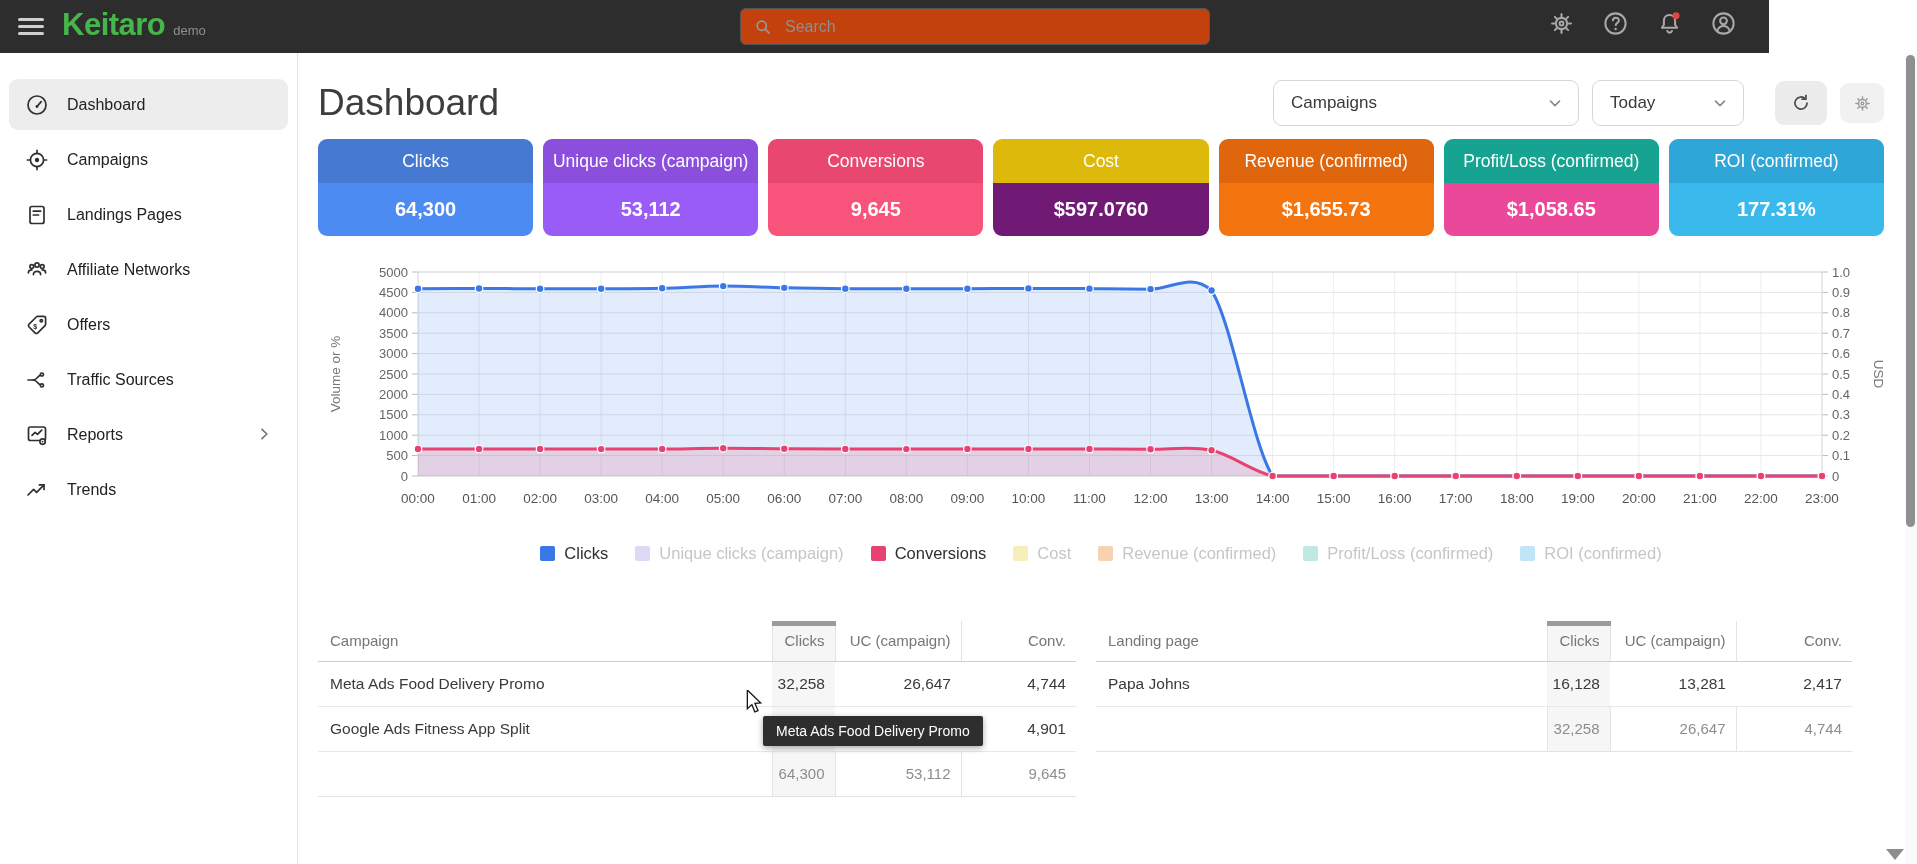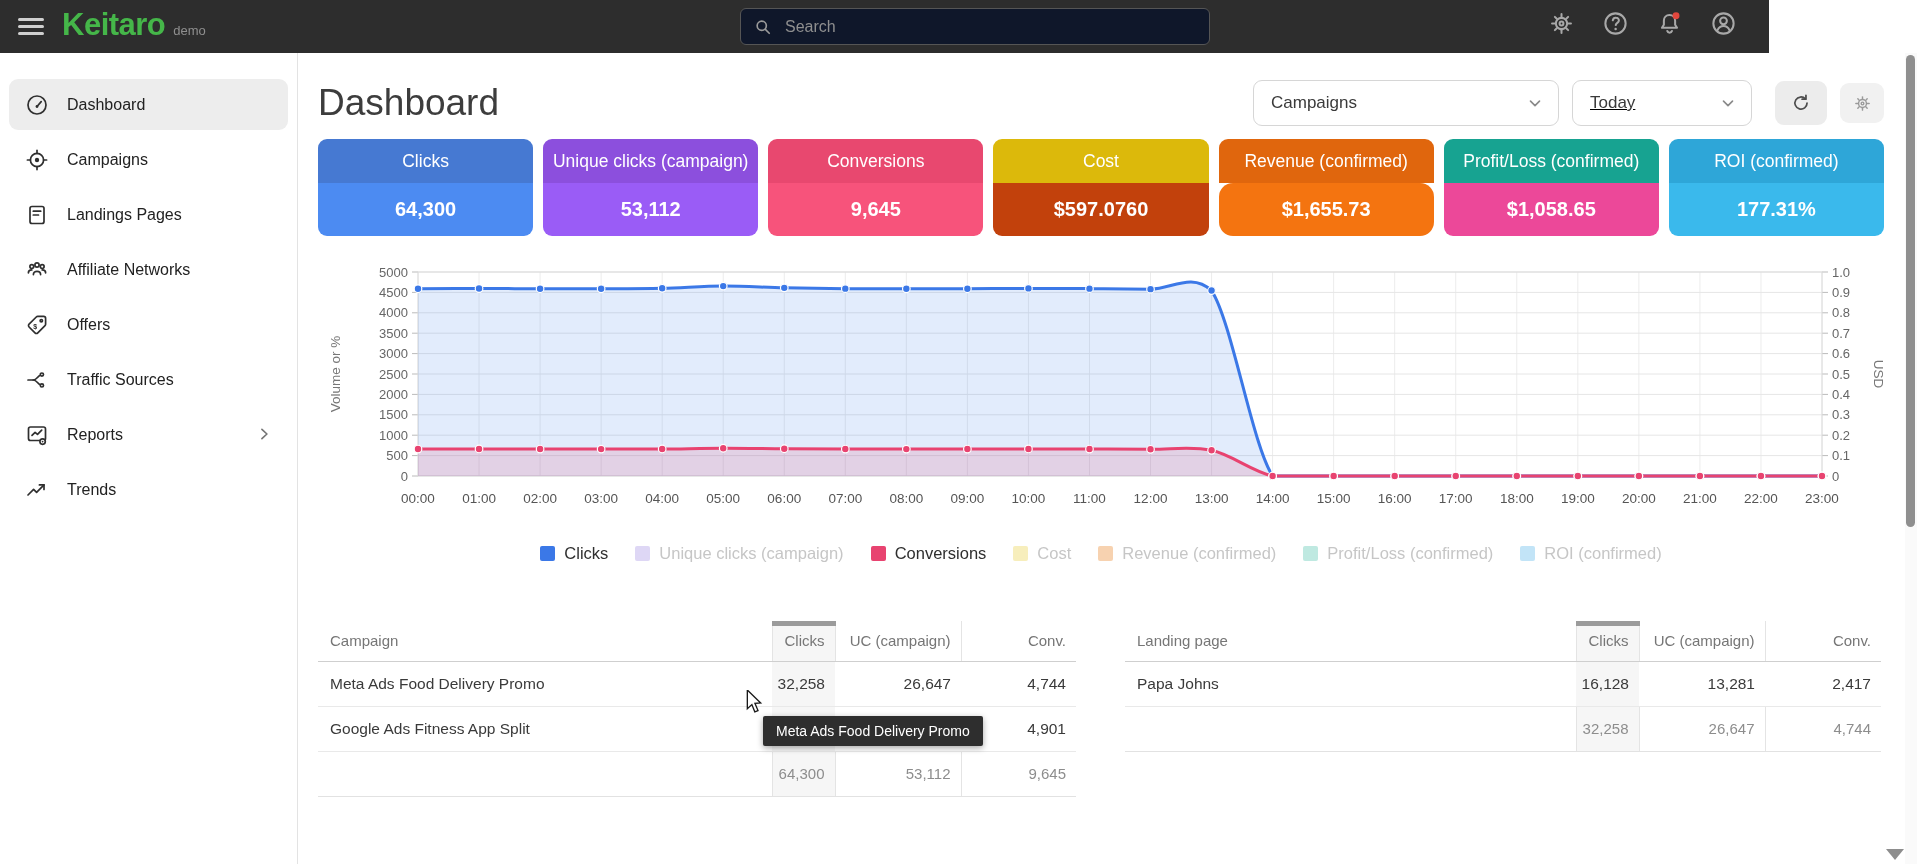--- a/index.html
+++ b/index.html
@@ -8,21 +8,21 @@
   .stage { position:relative; width:1917px; height:864px; background:#fff; overflow:hidden; }
 
   
   .topbar { position:absolute; top:0; left:0; width:1769px; height:53px; background:#2d2d2d; z-index:30; }
   .hamburger { position:absolute; left:18px; top:14px; width:26px; height:24px; cursor:pointer; }
   .hamburger span { display:block; height:3px; background:#cfcfcf; border-radius:2px; margin:4px 0; }
   .brand { position:absolute; left:62px; top:7px; display:flex; align-items:baseline; }
   .brand .logo { font-size:31px; font-weight:800; color:#45b649; letter-spacing:-0.5px; }
   .brand .demo { font-size:13px; color:#8f8f8f; margin-left:8px; }
   .searchwrap { position:absolute; left:740px; top:8px; width:470px; height:37px;
-    background:#0f172a; border:1px solid #555; border-radius:6px; display:flex; align-items:center; padding:12px 12px; }
+    background:#c2410c; border:1px solid #555; border-radius:6px; display:flex; align-items:center; padding:12px 12px; }
   .searchwrap svg { flex:0 0 auto; margin-right:12px; }
   .searchwrap input { flex:1; background:transparent; border:none; outline:none; color:#cfcfcf; font-size:16px; }
   .searchwrap input::placeholder { color:#8f8f8f; }
   .topicons { position:absolute; right:32px; top:10px; display:flex; gap:27px; align-items:center; }
   .topicons .ticon { position:relative; width:27px; height:27px; cursor:pointer; }
 
   
   .sidebar { position:absolute; top:53px; left:0; width:298px; height:811px; background:#fff;
     border-right:1px solid #e3e3e3; padding-top:22px; z-index:20; }
   .side-item { position:relative; height:51px; margin:4px 9px; border-radius:9px; display:flex;
@@ -34,21 +34,21 @@
 
   
   .main { position:absolute; top:53px; left:299px; width:1618px; height:811px; padding:26px 33px 0 19px; background:#fff; }
   .header-row { display:flex; justify-content:space-between; align-items:center; height:48px; }
   .page-title { font-size:37px; font-weight:300; color:#3d3d3d; }
   .controls { display:flex; align-items:center; gap:13px; }
   .selectbox { height:46px; border:1px solid #d6d6d6; border-radius:9px; background:#fff;
     display:flex; align-items:center; justify-content:space-between; padding:0 14px 0 17px; cursor:pointer; }
   .selectbox .sval { font-size:17px; color:#3a3a3a; }
   .sel-campaigns { width:306px; margin-right:0; }
-  .sel-today { width:180px; margin-right:10px;text-decoration:underline; }
+  .sel-today { width:152px; margin-right:18px; }
   .iconbtn { background:#ececec; border:none; border-radius:9px; display:flex; align-items:center;
     justify-content:center; cursor:pointer; }
   .btn-refresh { width:52px; height:44px; }
   .btn-gear { width:44px; height:40px; background:#f1f1f1; }
 
   
   .cards { display:flex; gap:10px; margin-top:12px; height:97px; }
   .card { flex:1; border-radius:9px; overflow:hidden; display:flex; flex-direction:column; }
   .card .chead { height:44px; display:flex; align-items:center; justify-content:center;
     color:#fff; font-size:17.5px; white-space:nowrap; }
@@ -57,21 +57,21 @@
 
   
   .chartwrap { margin-top:26px; }
   .legend { display:flex; justify-content:center; gap:27px; margin-top:6px; }
   .legend-item { display:flex; align-items:center; gap:9px; cursor:pointer; }
   .legend-item .sw { width:15px; height:15px; border-radius:2px; }
   .legend-item .ltxt { font-size:16.5px; color:#2f2f2f; }
   .legend-item.inactive .ltxt { color:#c6c6c6; }
 
   
-  .tables { display:flex; gap:49px; margin-top:58px; }
+  .tables { display:flex; gap:20px; margin-top:58px; }
   table.rep { border-collapse:collapse; table-layout:fixed; }
   table.rep th { position:relative; height:40px; font-weight:normal; font-size:15px; color:#767676;
     border-bottom:1px solid #cfcfcf; cursor:pointer; }
   table.rep th.tname { text-align:left; padding-left:12px; }
   table.rep th.tnum { text-align:right; padding-right:10px; border-left:1px solid #e4e4e4; }
   table.rep th.tnum:last-child { border-right:none; }
   table.rep th.sorted::before { content:""; position:absolute; top:0; left:-1px; right:-1px; height:5px; background:#9b9b9b; }
   table.rep td { height:45px; font-size:15.5px; color:#3a3a3a; border-bottom:1px solid #e9e9e9;
     white-space:nowrap; overflow:hidden; }
   table.rep td.tname { text-align:left; padding-left:12px; }
@@ -296,25 +296,25 @@
         <div class="card">
           <div class="chead" style="background: rgb(140, 79, 221);">Unique clicks (campaign)</div>
           <div class="cbody" style="background: rgb(154, 92, 246);">53,112</div>
         </div>
         <div class="card">
           <div class="chead" style="background: rgb(232, 72, 111);">Conversions</div>
           <div class="cbody" style="background: rgb(247, 83, 123);">9,645</div>
         </div>
         <div class="card">
           <div class="chead" style="background: rgb(220, 185, 11);">Cost</div>
-          <div class="cbody" style="background: #c2410c;">$597.0760</div>
+          <div class="cbody" style="background: #701a75;">$597.0760</div>
         </div>
         <div class="card">
           <div class="chead" style="background: rgb(224, 102, 13);">Revenue (confirmed)</div>
-          <div class="cbody" style="background: rgb(244, 116, 16); border-radius: 14px;">$1,655.73</div>
+          <div class="cbody" style="background: rgb(244, 116, 16);">$1,655.73</div>
         </div>
         <div class="card">
           <div class="chead" style="background: rgb(23, 163, 145);">Profit/Loss (confirmed)</div>
           <div class="cbody" style="background: #ec4899;">$1,058.65</div>
         </div>
         <div class="card">
           <div class="chead" style="background: rgb(46, 166, 216);">ROI (confirmed)</div>
           <div class="cbody" style="background: rgb(58, 185, 236);">177.31%</div>
         </div>
       </div>

